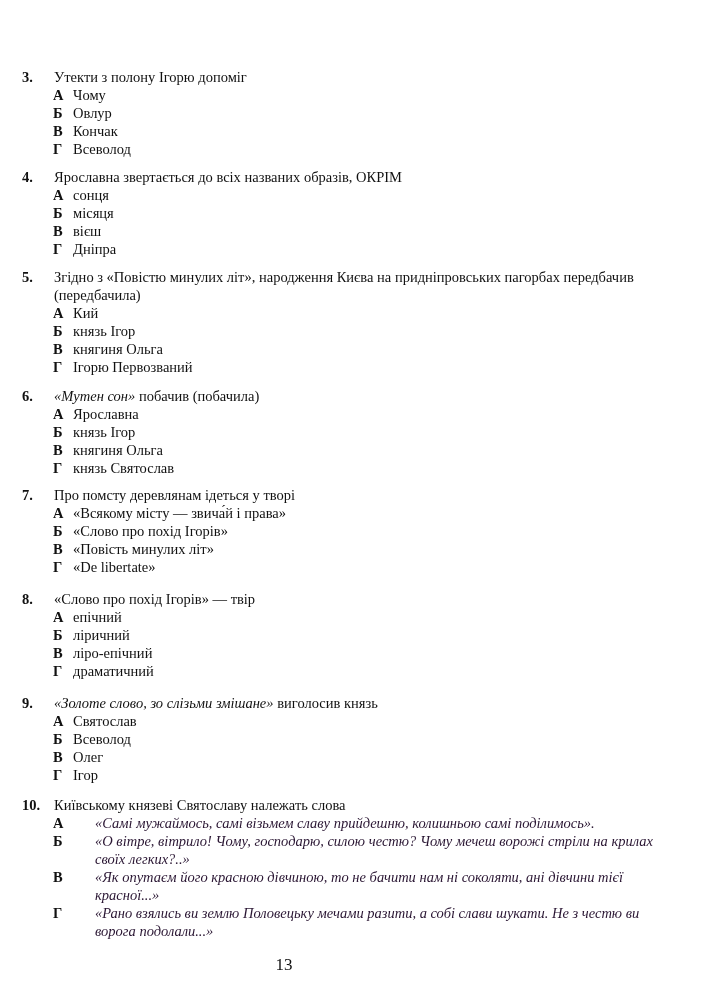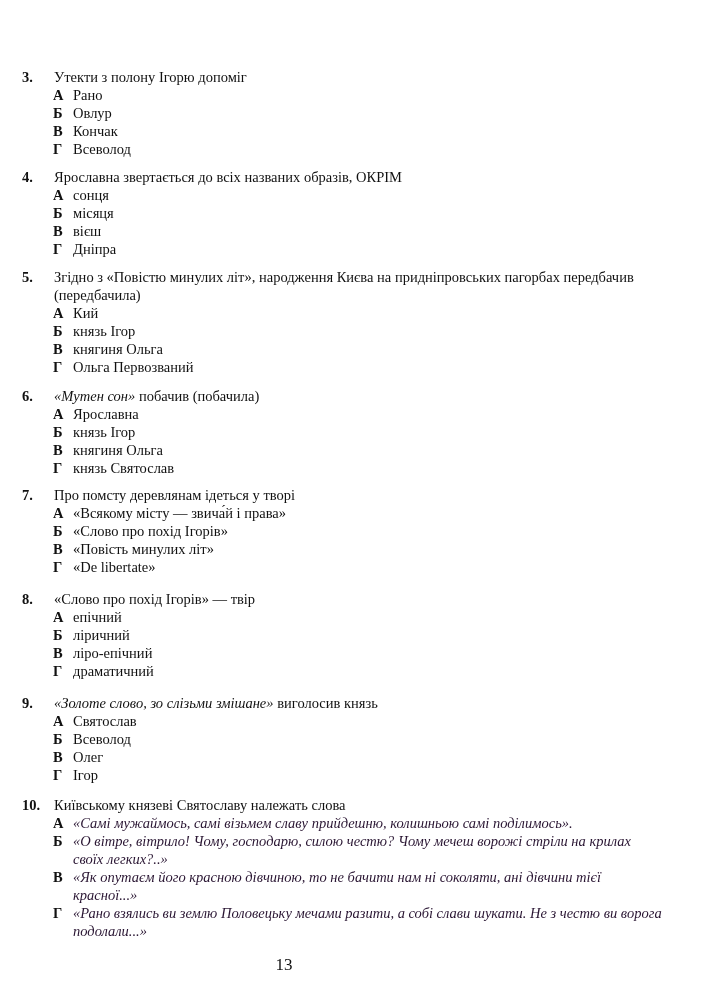--- a/index.html
+++ b/index.html
@@ -55,20 +55,21 @@
       width: 20px;
       flex: 0 0 auto;
       font-weight: bold;
     }
     .opt-text {
       flex: 1 1 auto;
     }
     .opt-text.quote {
       font-style: italic;
       color: #2a1633;
+      margin-left: 22px;
     }
     .q10 .q-text { }
     .page-number {
       position: absolute;
       top: 956px;
       left: 0;
       width: 568px;
       text-align: center;
       font-size: 17px;
       color: #111;
@@ -80,21 +81,21 @@
 <div class="page">
 
   <div class="question" style="top:68px;">
     <div class="q-head">
       <span class="q-num">3.</span>
       <span class="q-text"><i></i><span>Утекти з полону Ігорю допоміг</span></span>
     </div>
     <div class="options">
       <div class="opt">
           <span class="opt-letter">А</span>
-          <span class="opt-text">Рано</span>
+          <span class="opt-text">Чому</span>
         </div>
       <div class="opt">
           <span class="opt-letter">Б</span>
           <span class="opt-text">Овлур</span>
         </div>
       <div class="opt">
           <span class="opt-letter">В</span>
           <span class="opt-text">Кончак</span>
         </div>
       <div class="opt">
@@ -142,21 +143,21 @@
       <div class="opt">
           <span class="opt-letter">Б</span>
           <span class="opt-text">князь Ігор</span>
         </div>
       <div class="opt">
           <span class="opt-letter">В</span>
           <span class="opt-text">княгиня Ольга</span>
         </div>
       <div class="opt">
           <span class="opt-letter">Г</span>
-          <span class="opt-text">Ольга Первозваний</span>
+          <span class="opt-text">Ігорю Первозваний</span>
         </div>
     </div>
   </div>
 
   <div class="question" style="top:387px;">
     <div class="q-head">
       <span class="q-num">6.</span>
       <span class="q-text"><i>«Мутен сон»</i><span> побачив (побачила)</span></span>
     </div>
     <div class="options">

